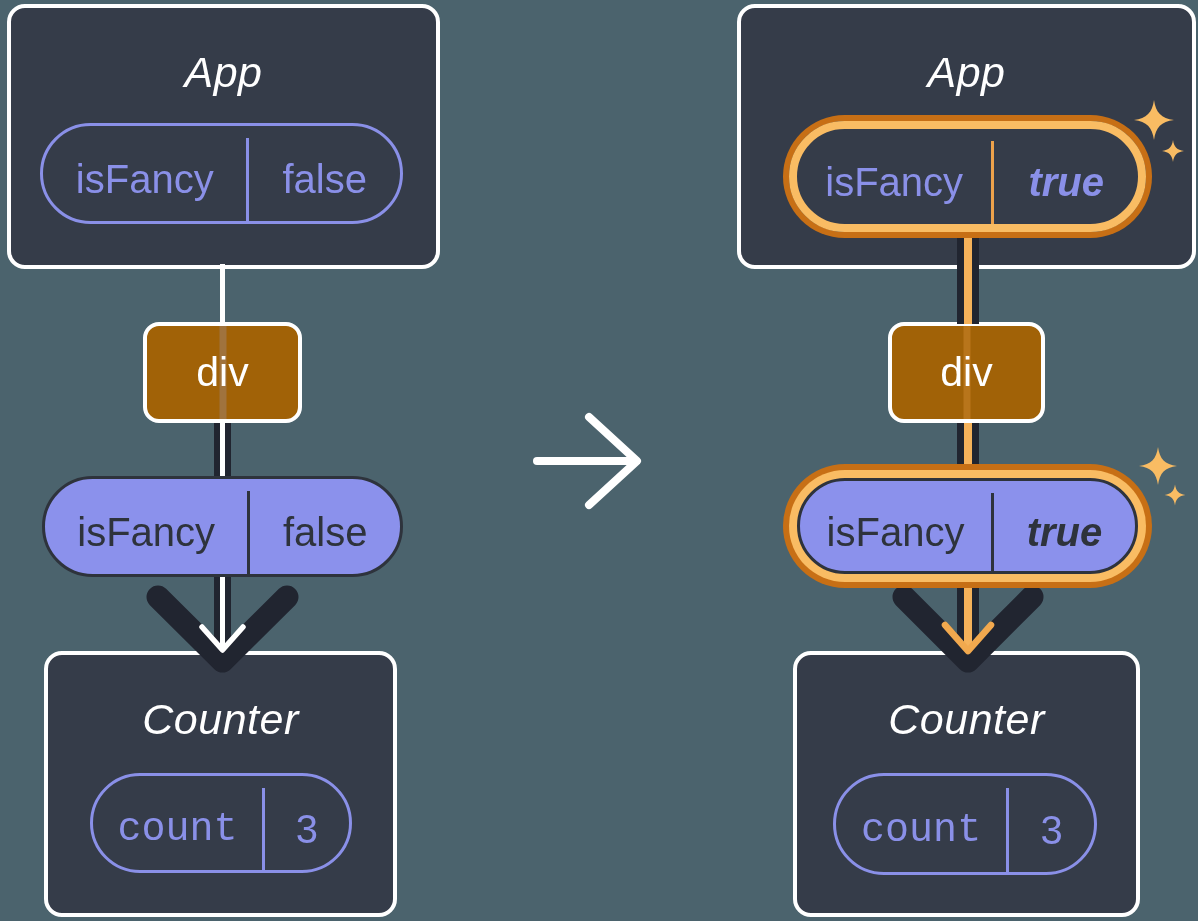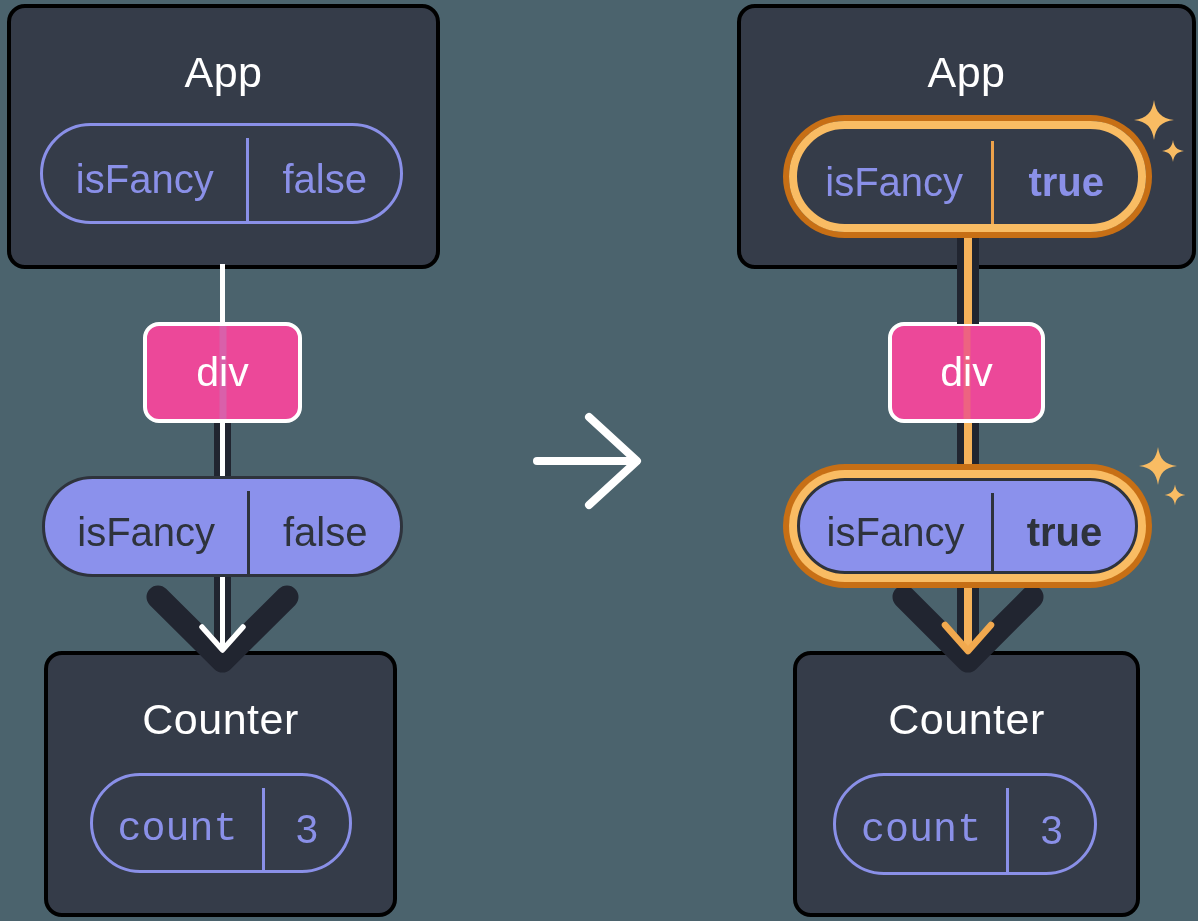--- a/index.html
+++ b/index.html
@@ -3,55 +3,55 @@
 <meta charset="utf-8">
 <style>
   html,body{margin:0;padding:0;background:#4b636d;}
   .canvas{
     position:relative;width:1198px;height:921px;overflow:hidden;
     background:#4b636d;
     font-family:"Liberation Sans", sans-serif;
   }
   
   .card{
-    position:absolute;background:#353c49;border:4px solid #000000;
-    border-radius:18px;box-sizing:border-box;z-index:1;
+    position:absolute;background:#353c49;border:4px solid #ffffff;
+    border-radius:18px;box-sizing:border-box;z-index:1;font-style:italic;
   }
   .card-title{
     margin-top:40px;text-align:center;color:#ffffff;
     font-size:43px;font-weight:500;letter-spacing:.5px;
   }
   .app-card-l{left:7px;top:4px;width:433px;height:265px;}
   .counter-card-l{left:44px;top:651px;width:353px;height:266px;}
   .app-card-r{left:737px;top:4px;width:459px;height:265px;}
   .counter-card-r{left:793px;top:651px;width:347px;height:266px;}
 
   .div-card{
-    position:absolute;background:#ec4899;border:4px solid #ffffff;
+    position:absolute;background:#a16207;border:4px solid #ffffff;
     border-radius:16px;box-sizing:border-box;z-index:1;overflow:hidden;
     display:flex;align-items:center;justify-content:center;
     color:#ffffff;font-size:41px;font-weight:500;
   }
   .div-card-l{left:143px;top:322px;width:159px;height:101px;}
   .div-card-r{left:888px;top:322px;width:157px;height:101px;}
   .div-stripe{position:absolute;left:50%;top:0;bottom:0;width:7px;transform:translateX(-50%);}
   .stripe-l{background:rgba(158,168,224,0.25);}
   .stripe-r{background:rgba(237,162,75,0.30);}
   .div-label{position:relative;}
 
   
   .pill{
     position:absolute;display:flex;align-items:stretch;border-radius:999px;
     box-sizing:border-box;z-index:3;font-size:40px;
   }
   .cell{flex:0 0 57%;display:flex;align-items:center;justify-content:center;box-sizing:border-box;margin-top:12px;}
   .cell-val{flex:0 0 43%;border-left:3px solid currentColor;}
   .counter-split .cell-key{flex-basis:66%;font-family:Liberation Mono, monospace;}
   .counter-split .cell-val{flex-basis:34%;}
-  .bold{font-weight:700;}
+  .bold{font-weight:700;font-style:italic;}
 
   .pill--outline{border:3px solid #8a90e8;color:#8a90e8;}
   .pill--fill{background:#8b91ec;border:3px solid #2e333c;color:#2e333c;}
   .pill--ring-outline{
     border:8px solid #f9bc63;box-shadow:0 0 0 6px #c76f15;color:#8a90e8;
   }
   .pill--ring-outline .cell-val{border-left-color:#eda24b;}
   .pill--ring-fill{
     background:#8b91ec;border:3px solid #2e333c;color:#2e333c;
     box-shadow:0 0 0 8px #f9bc63, 0 0 0 14px #c76f15;

